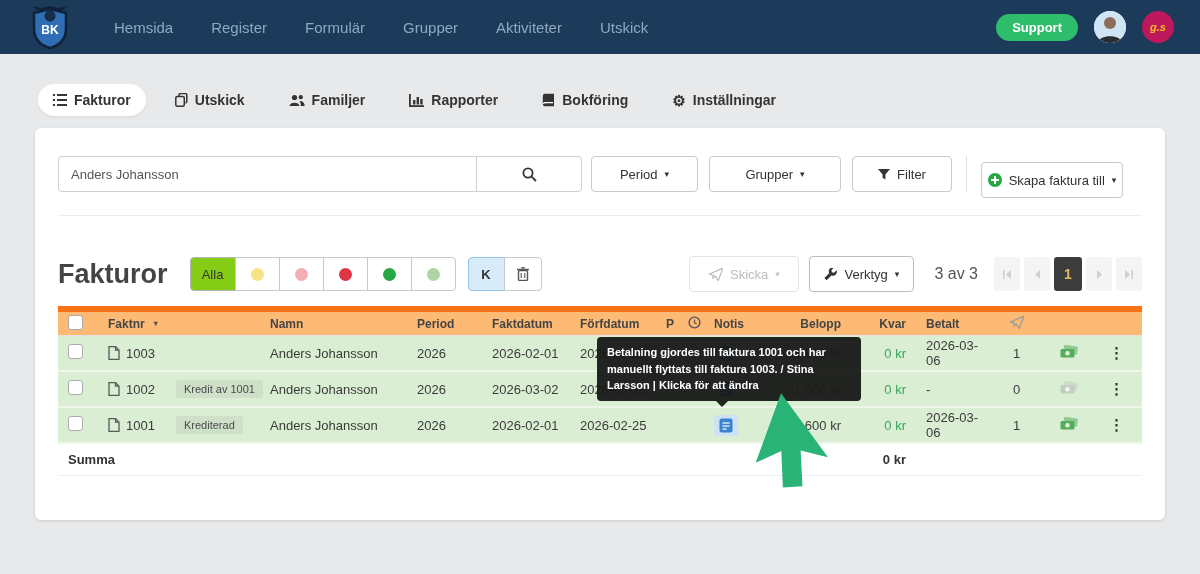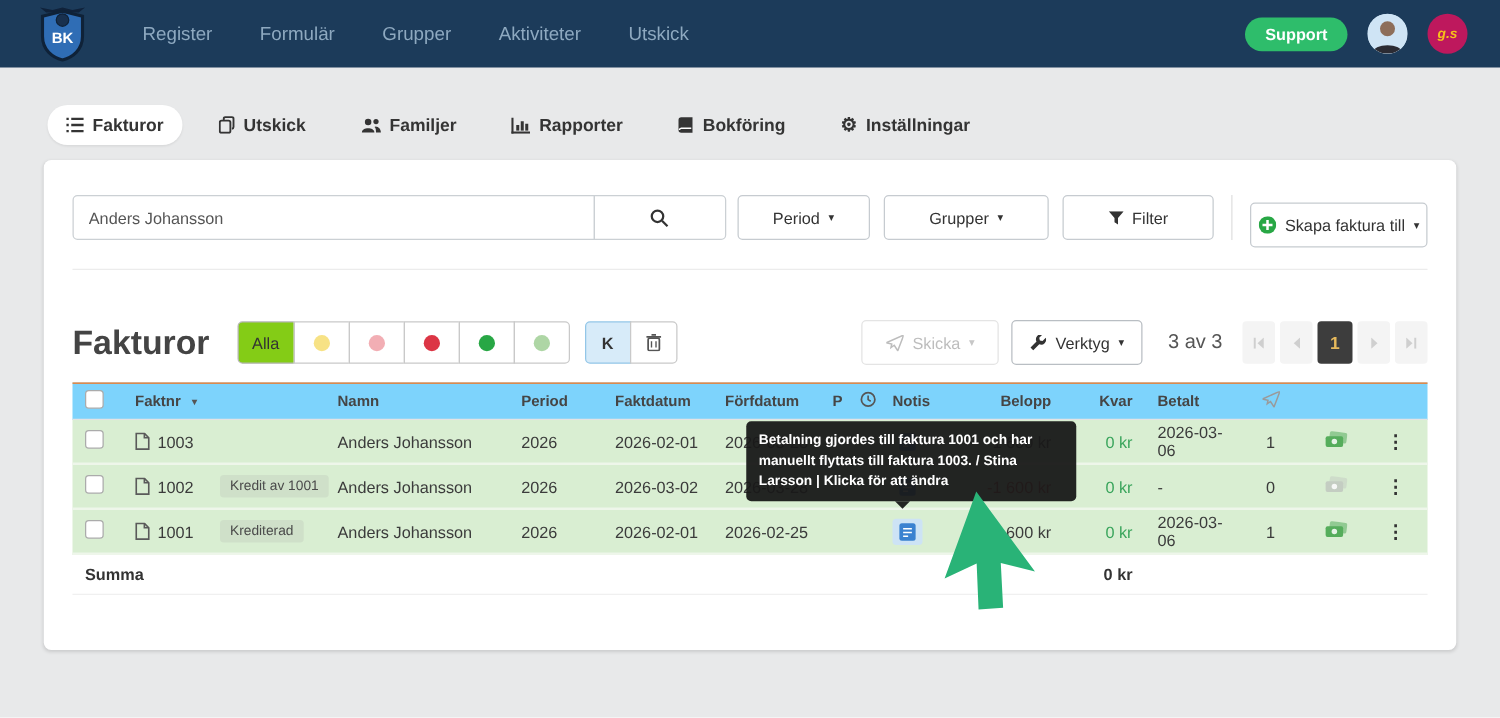--- a/index.html
+++ b/index.html
@@ -68,21 +68,21 @@
   .btn.disabled { color:#bdbdbd; border-color:#e4e4e4; cursor:default; }
   .btn.disabled .caret { color:#c7c7c7; }
   .page-info { font-size:16px; color:#555; margin:0 16px 0 20px; }
   .pager { display:flex; gap:4px; align-items:center; }
   .pg { width:26px; height:34px; background:#f4f4f4; border:none; border-radius:3px;
     display:flex; align-items:center; justify-content:center; cursor:pointer; }
   .pg.current { width:28px; background:#3d3d3d; color:#e6b95c; font-size:14px; font-weight:bold; }
   
   .tbl { margin-top:14px; font-size:13px; }
   .trow { display:flex; align-items:center; }
-  .thead { height:30px; background:#7dd3fc; border-top:1px solid #f97316;
+  .thead { height:30px; background:#fdba74; border-top:6px solid #f97316;
     border-bottom:1px solid #e3e3e3; font-size:12px; font-weight:bold; color:#454545; }
   .rrow { height:36px; background:#d9eed2; border-bottom:2px solid #eef6ea; }
   .srow { height:32px; font-weight:bold; color:#333; border-bottom:1px solid #f0f0f0; }
   .c-check{width:42px; padding-left:10px;} .c-faktnr{width:76px; display:flex; align-items:center; gap:6px; padding-left:8px;}
   .c-badge{width:90px;} .c-namn{width:147px; padding-left:4px;} .c-period{width:75px; padding-left:4px;}
   .c-fakt{width:88px; padding-left:4px;} .c-forf{width:82px; padding-left:4px;}
   .c-p{width:24px; text-align:center;} .c-clock{width:24px; text-align:center;}
   .c-notis{width:60px; padding-left:8px;}
   .c-belopp{width:83px; text-align:right; padding-right:8px;}
   .c-kvar{width:65px; text-align:right; padding-right:8px;}
@@ -114,20 +114,21 @@
 <body>
 
 <div class="navbar">
   <svg class="logo-badge" viewBox="0 0 44 46">
     <path d="M9 6 L4 2 L14 4 L22 2 L30 4 L40 2 L35 6 Z" fill="#10223a"></path>
     <path d="M22 5 L38 9 V25 C38 36 30 42 22 44 C14 42 6 36 6 25 V9 Z" fill="#2f6db5" stroke="#0f2238" stroke-width="2.5"></path>
     <circle cx="22" cy="12" r="5" fill="#18304e" stroke="#0f2238"></circle>
     <text x="22" y="30" text-anchor="middle" font-size="12" font-weight="bold" fill="#fff" font-family="Liberation Sans, sans-serif">BK</text>
   </svg>
   <div class="nav-menu">
+    <div class="nav-item">Hemsida</div>
     <div class="nav-item">Register</div>
     <div class="nav-item">Formulär</div>
     <div class="nav-item">Grupper</div>
     <div class="nav-item">Aktiviteter</div>
     <div class="nav-item">Utskick</div>
   </div>
   <div class="nav-right">
     <button class="support-btn">Support</button>
     <div class="avatar">
       <svg width="32" height="32" viewBox="0 0 32 32">
@@ -209,21 +210,21 @@
         </svg>
       </button>
       <button class="btn" style="width:107px;margin-left:9px;">
         <span>Period</span>
         <span class="caret">▾</span>
       </button>
       <button class="btn" style="width:132px;margin-left:11px;">
         <span>Grupper</span>
         <span class="caret">▾</span>
       </button>
-      <button class="btn" style="width:122px;margin-left:11px;align-items:center;">
+      <button class="btn" style="width:100px;margin-left:11px;align-items:center;">
         <svg width="12" height="11" viewBox="0 0 12 11">
           <path d="M0 0 H12 L7.4 5.4 V10.6 L4.6 8.8 V5.4 Z" fill="#333"></path>
         </svg>
         <span>Filter</span>
       </button>
       <div class="v-divider"></div>
       <button class="btn" style="width:142px;margin-top:12px;">
         <svg width="14" height="14" viewBox="0 0 14 14">
           <circle cx="7" cy="7" r="7" fill="#28a745"></circle>
           <rect x="6" y="3" width="2" height="8" fill="#fff"></rect>

